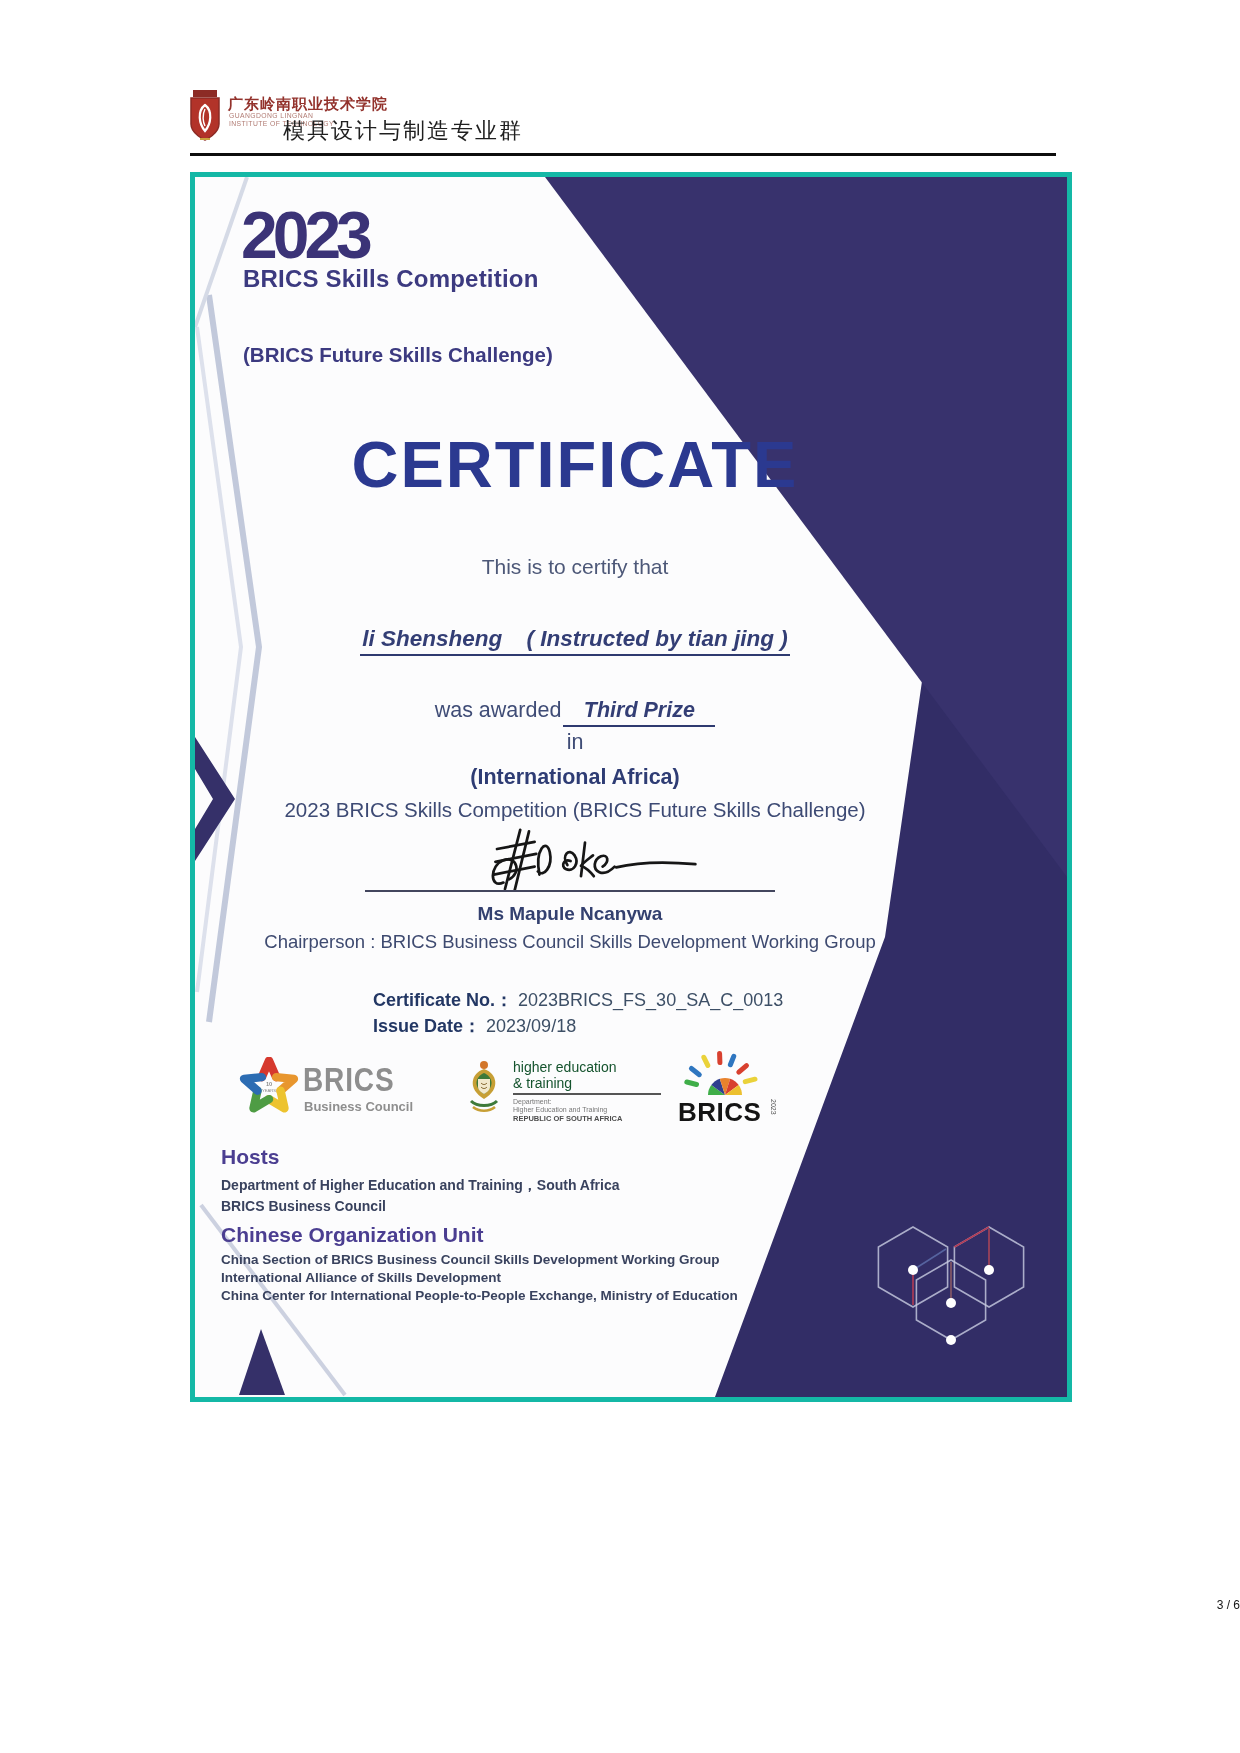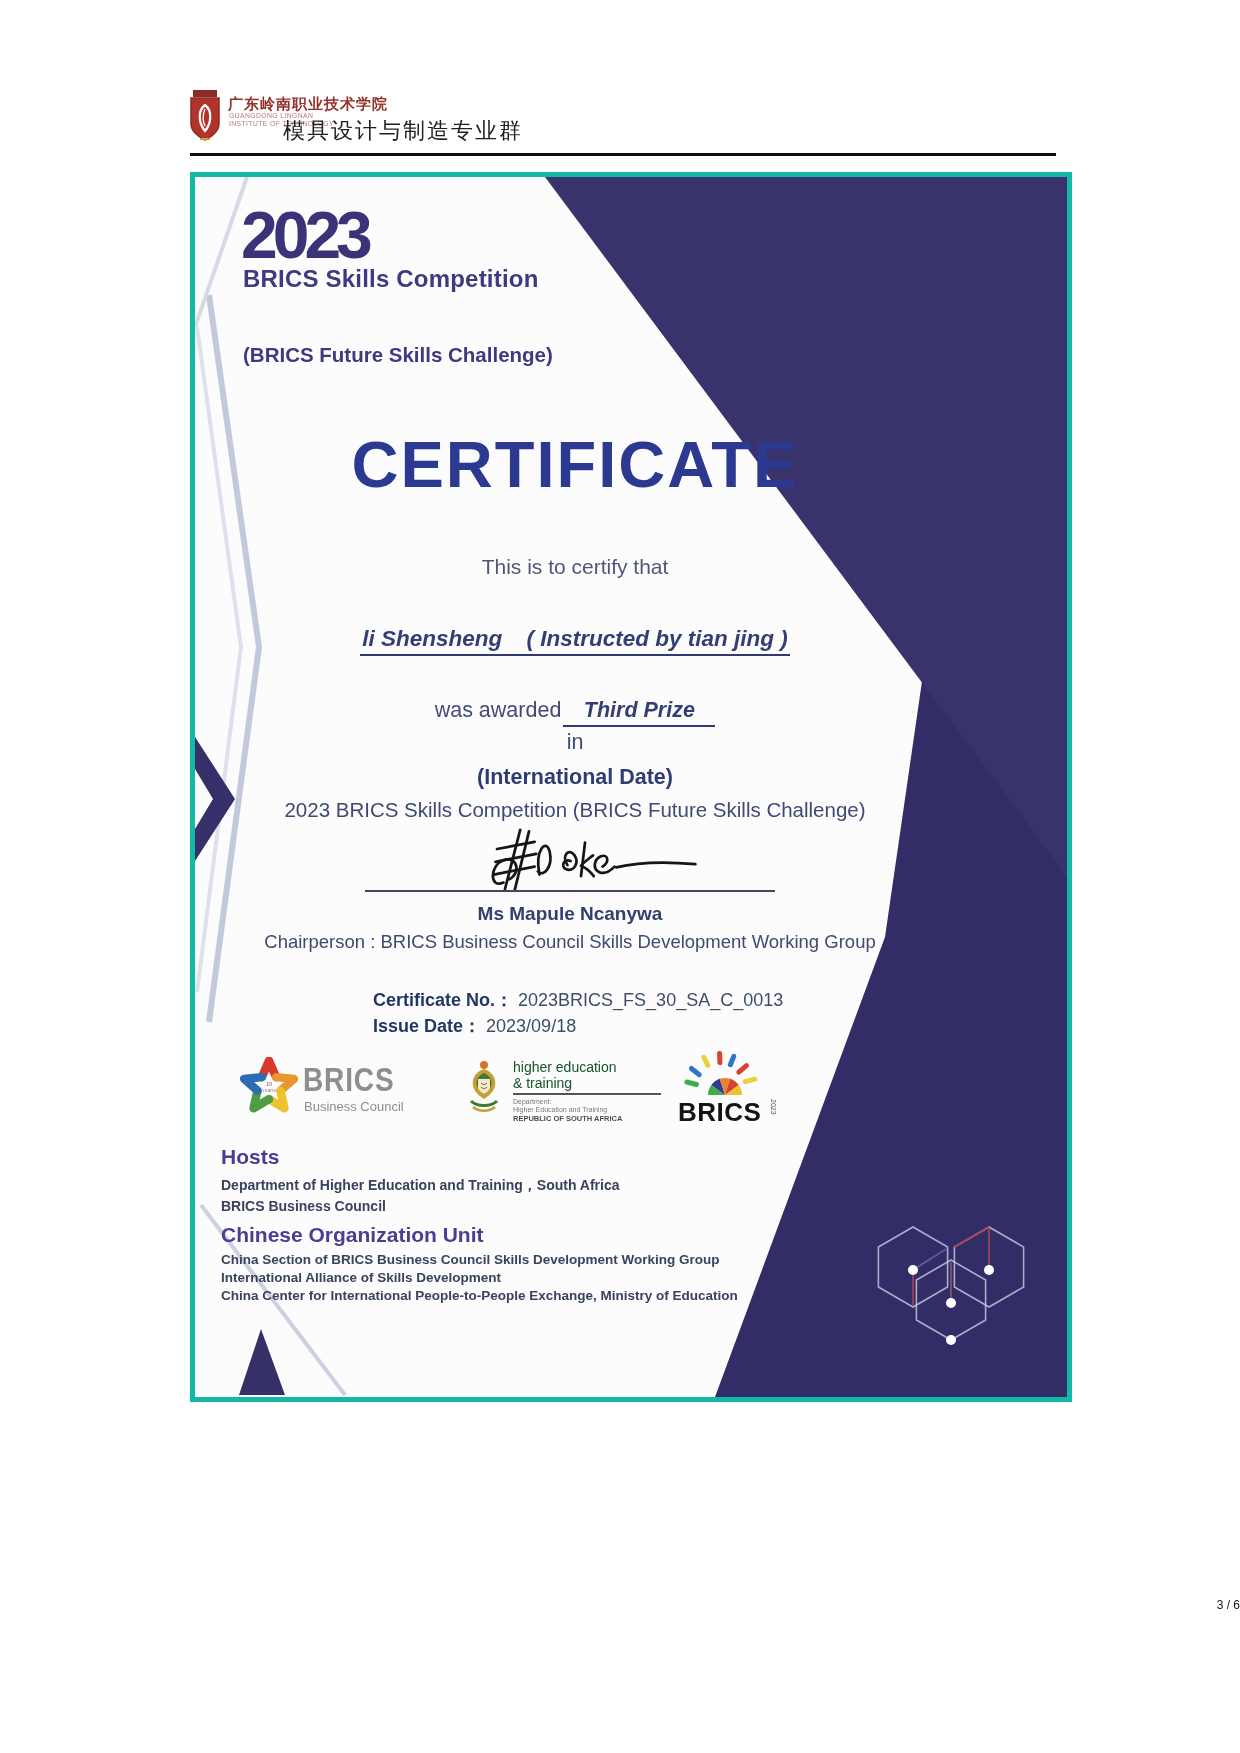--- a/index.html
+++ b/index.html
@@ -45,21 +45,21 @@
   .certno{left:178px;top:810px;font-size:18px;line-height:26px;color:#3d4f66;}
   .certno b{color:#233764;}
 
   .hosts-h,.chn-h{font-size:21px;font-weight:bold;color:#4b3e91;}
   .small-ln{font-size:14px;font-weight:bold;color:#39425e;line-height:20px;}
   .tiny-ln{font-size:13.5px;font-weight:bold;color:#39425e;line-height:18px;}
 
   
   .bbc-name{left:108px;top:884px;font-size:33px;font-weight:bold;color:#8e8e8e;
             transform:scaleX(.85);transform-origin:left;letter-spacing:1px;}
-  .bbc-sub{left:109px;top:922px;font-size:13px;font-weight:normal;color:#8e8e8e;}
+  .bbc-sub{left:109px;top:922px;font-size:13px;font-weight:bold;color:#8e8e8e;}
   .he-l1{left:318px;top:882px;font-size:14px;color:#14532d;line-height:16px;}
   .he-rule{left:318px;top:916px;width:148px;height:2px;background:#555;}
   .he-d1{left:318px;top:921px;font-size:7px;color:#777;}
   .he-d2{left:318px;top:929px;font-size:7px;color:#777;}
   .he-d3{left:318px;top:937px;font-size:7.5px;font-weight:bold;color:#4d4d4d;}
   .b23-name{left:483px;top:920px;font-size:26px;font-weight:800;color:#141414;letter-spacing:.5px;}
   .b23-year{left:575px;top:922px;font-size:7px;color:#555;writing-mode:vertical-rl;}
 
   .footer-page{left:0;top:1598px;width:1240px;text-align:right;font-size:12px;color:#161616;}
 </style>
@@ -140,21 +140,21 @@
       <span class="u-box" style="width:152px;margin-left:2px;">
         <span class="bi">Third Prize</span>
       </span>
     </div>
 
     <div class="abs row r-in">
       <span>in</span>
     </div>
 
     <div class="abs row r-final">
-      <span class="bld">(International Date)</span>
+      <span class="bld">(International Africa)</span>
     </div>
 
     <div class="abs row r-event">2023 BRICS Skills Competition (BRICS Future Skills Challenge)</div>
 
     <svg class="abs" style="left:235px;top:648px;" width="310" height="72" viewBox="0 0 320 90">
       <g fill="none" stroke="#161616" stroke-width="3.4" stroke-linecap="round" stroke-linejoin="round">
         <path d="M60,80 L79,6"></path>
           <path d="M72,82 L90,8"></path>
         <path d="M50,30 L97,21"></path>
           <path d="M48,46 L99,36"></path>

